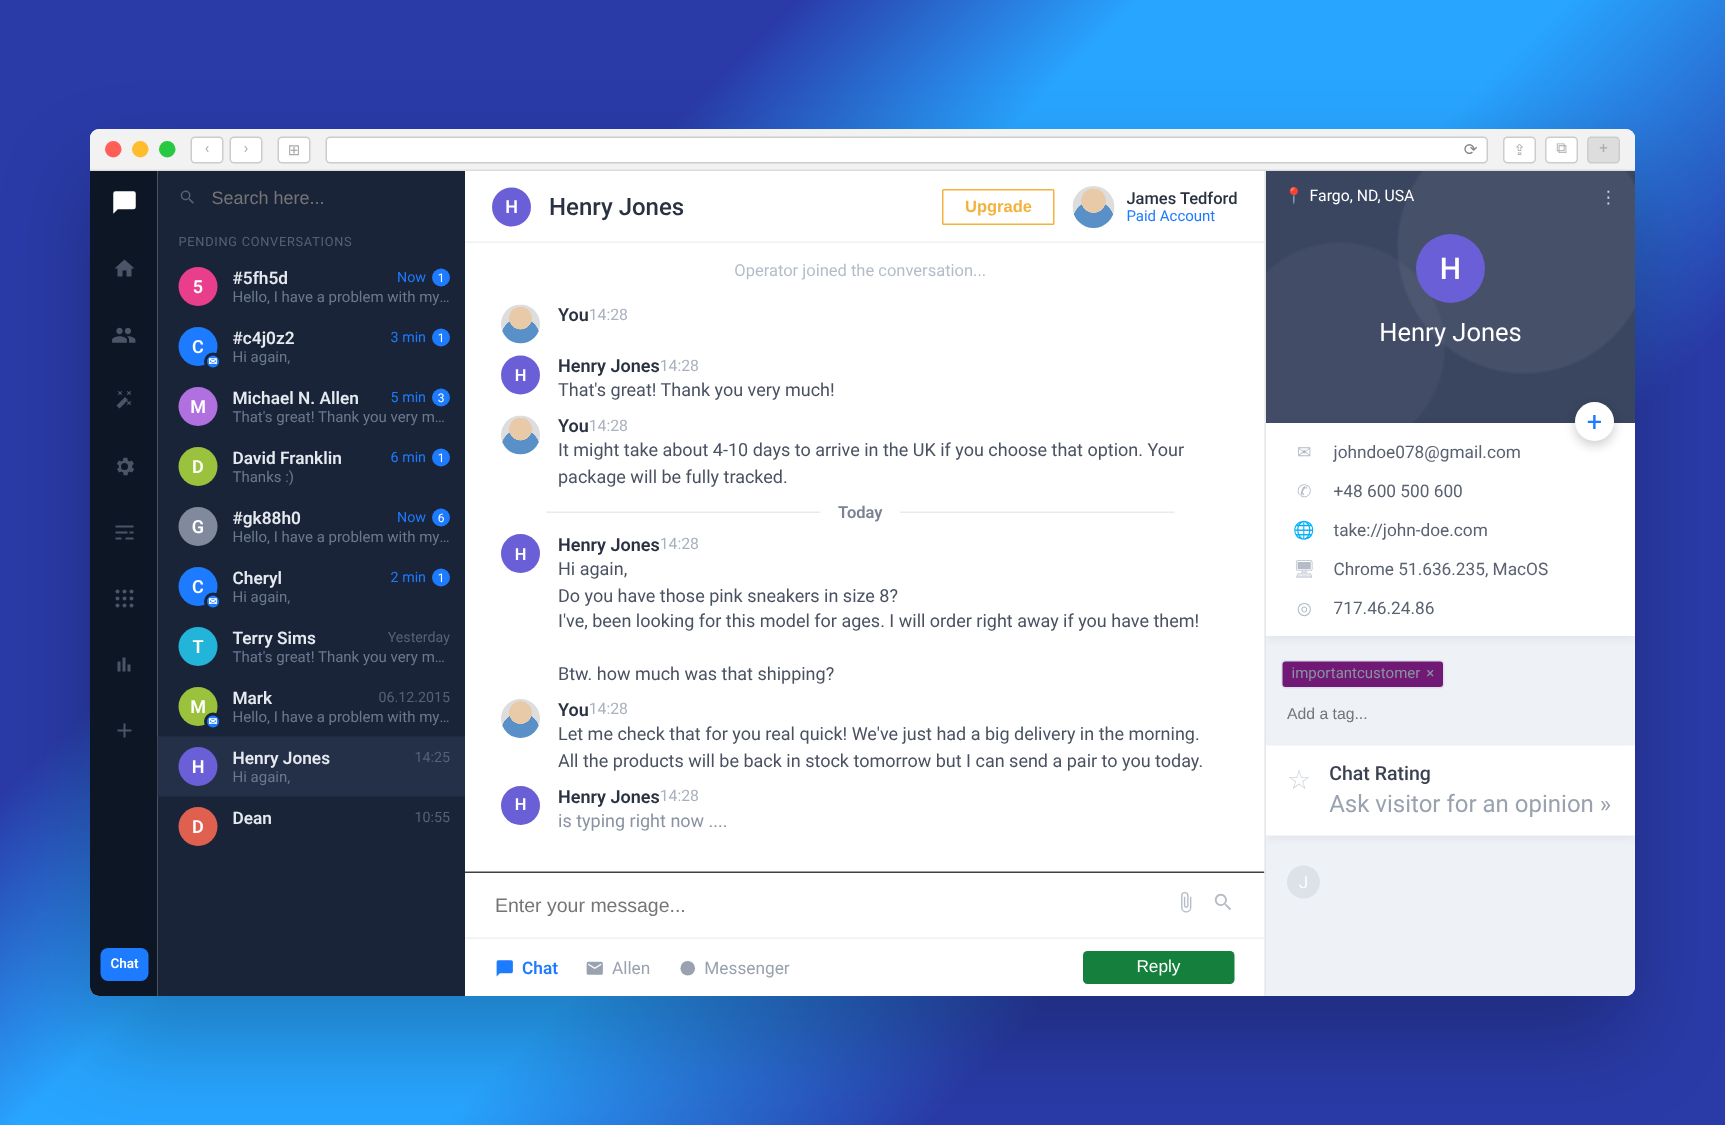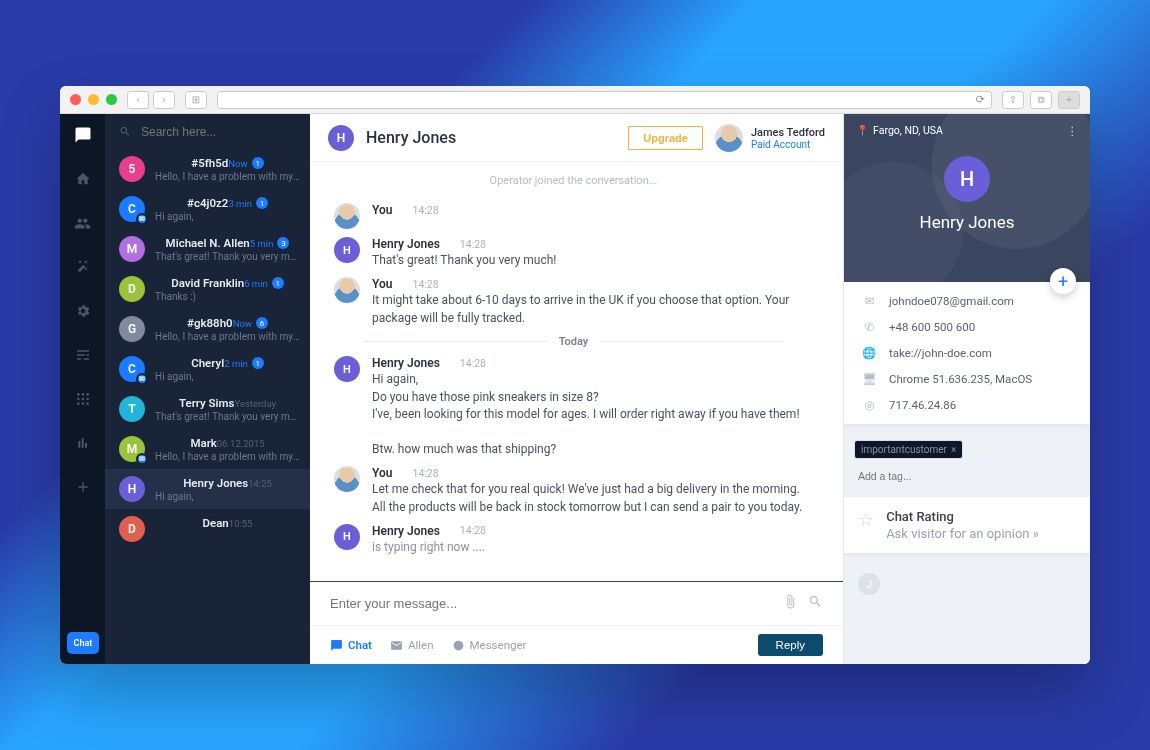--- a/index.html
+++ b/index.html
@@ -40,21 +40,21 @@
   .search input{background:none;border:none;outline:none;color:#9aa5b8;font-size:12px;flex:1;}
   .section-hdr{font-size:8.5px;letter-spacing:.5px;color:#556178;padding:8px 14px 4px;
     text-transform:uppercase;display:flex;align-items:center;justify-content:space-between;}
   .conv{display:flex;gap:10px;padding:7px 10px 7px 14px;cursor:pointer;}
   .conv.selected{background:#243048;}
   .avatar{width:26px;height:26px;border-radius:50%;display:flex;align-items:center;justify-content:center;
     color:#fff;font-size:12px;font-weight:600;flex-shrink:0;position:relative;}
   .avatar .sub{position:absolute;right:-3px;bottom:-3px;width:12px;height:12px;border-radius:50%;
     background:#1d7bff;border:2px solid #1a2438;font-size:7px;display:flex;align-items:center;justify-content:center;}
   .conv-body{flex:1;min-width:0;}
-  .conv-top{display:flex;justify-content:center;align-items:center;}
+  .conv-top{display:flex;justify-content:space-between;align-items:center;}
   .conv-name{color:#e5e9f0;font-size:11.5px;font-weight:600;}
   .conv-time{font-size:9.5px;color:#1d7bff;display:flex;align-items:center;gap:4px;}
   .conv-time.muted{color:#556178;}
   .conv-badge{width:12px;height:12px;border-radius:50%;background:#1d7bff;color:#fff;
     font-size:8px;display:flex;align-items:center;justify-content:center;}
   .conv-snippet{font-size:10px;color:#6a7890;white-space:nowrap;overflow:hidden;text-overflow:ellipsis;margin-top:1px;}
   .see-all{text-align:center;color:#1d7bff;font-size:10.5px;padding:8px 0;cursor:pointer;}
   
   .main{flex:1;display:flex;flex-direction:column;min-width:0;}
   .header{height:48px;border-bottom:1px solid #eef0f3;display:flex;align-items:center;
@@ -66,67 +66,67 @@
   .me{display:flex;align-items:center;gap:8px;font-size:11px;cursor:pointer;}
   .me-name{color:#2a3242;font-weight:500;}
   .me-sub{color:#1d7bff;font-size:10px;}
   .me-avatar{width:28px;height:28px;border-radius:50%;background:#ddd;
     background-image:radial-gradient(circle at 50% 35%, #e8c9a8 35%, transparent 36%),radial-gradient(circle at 50% 85%, #5a90c8 50%, transparent 51%);}
   .chat-area{flex:1;overflow:auto;padding:10px 30px 6px 24px;font-size:12px;color:#3a4252;}
   .sys{text-align:center;color:#b4bcc8;font-size:11px;padding:2px 0 8px;}
   .msg{display:flex;gap:12px;margin:8px 0;}
   .msg .avatar{width:26px;height:26px;font-size:11px;}
   .msg-body{flex:1;}
-  .msg-head{display:flex;gap:20px;align-items:center;}
+  .msg-head{display:flex;gap:0;align-items:flex-start;}
   .msg-author{font-weight:600;color:#2a3242;font-size:12px;}
   .msg-time{color:#a9b1bf;font-size:10.5px;}
   .msg-text{font-size:12px;line-height:1.45;color:#4a5262;margin-top:1px;}
   .msg-text a{color:#1d7bff;text-decoration:none;}
   .msg-text.italic{color:#8a92a2;}
   .divider{display:flex;align-items:center;gap:12px;margin:8px 30px;}
   .divider::before,.divider::after{content:"";flex:1;height:1px;background:#e7eaee;}
   .divider span{font-size:11px;color:#7a8292;font-weight:600;}
   .composer{border-top:1px solid #404040;}
   .comp-input{display:flex;align-items:center;padding:12px 20px;gap:10px;}
   .comp-input input{flex:1;border:none;outline:none;font-size:13px;color:#555;}
   .comp-icon{color:#b4bcc8;cursor:pointer;}
   .comp-tabs{display:flex;align-items:center;padding:8px 20px;border-top:1px solid #eef0f3;
     font-size:11.5px;color:#9aa2b0;gap:18px;}
   .comp-tab{display:flex;align-items:center;gap:5px;cursor:pointer;}
   .comp-tab.active{color:#1d7bff;font-weight:600;}
-  .reply-btn{margin-left:auto;background:#0c4a6e;color:#fff;border:none;font-size:11.5px;
-    font-weight:500;padding:5px 18px;border-radius:3px;cursor:pointer;}
+  .reply-btn{margin-left:auto;background:#15803d;color:#fff;border:none;font-size:11.5px;
+    font-weight:500;padding:5px 36px;border-radius:3px;cursor:pointer;}
   
   .rp{width:247px;background:#eef1f5;border-left:1px solid #e3e7ec;display:flex;flex-direction:column;
     overflow:auto;font-size:11.5px;}
   .rp-map{height:168px;background:#3a4560;position:relative;color:#fff;
     background-image:
       radial-gradient(circle at 70% 30%, rgba(255,255,255,.06) 40%, transparent 41%),
       radial-gradient(circle at 20% 70%, rgba(255,255,255,.04) 30%, transparent 31%);}
   .rp-loc{position:absolute;top:10px;left:12px;font-size:10.5px;display:flex;align-items:center;gap:4px;}
   .rp-kebab{position:absolute;top:10px;right:12px;cursor:pointer;color:#cfd6e4;}
   .rp-avatar{width:46px;height:46px;border-radius:50%;background:#6a5fd6;color:#fff;
     font-size:20px;font-weight:500;display:flex;align-items:center;justify-content:center;
     position:absolute;left:50%;top:42px;transform:translateX(-50%);}
   .rp-name{position:absolute;width:100%;text-align:center;top:98px;font-size:17px;font-weight:400;}
   .rp-add{position:absolute;right:14px;bottom:-12px;width:26px;height:26px;border-radius:50%;
     background:#fff;box-shadow:0 3px 8px rgba(0,0,0,.2);color:#1d7bff;font-size:18px;
     display:flex;align-items:center;justify-content:center;cursor:pointer;}
   .rp-card{background:#fff;margin:0;box-shadow:0 2px 6px rgba(0,0,0,.06);padding:6px 0;}
   .rp-row{display:flex;align-items:center;gap:12px;padding:6px 18px;color:#5a6272;}
   .rp-icon{color:#b4bcc8;width:15px;text-align:center;}
   .rp-tags{padding:16px 10px 12px;display:flex;gap:8px;flex-wrap:wrap;}
-  .tag{background:#0f172a;border:1px solid #dde2e8;border-radius:3px;padding:3px 6px;font-size:10px;
+  .tag{background:#701a75;border:1px solid #dde2e8;border-radius:3px;padding:3px 6px;font-size:10px;
     color:#8a92a2;display:flex;align-items:flex-end;gap:4px;}
   .tag-input{border:none;background:none;outline:none;font-size:10.5px;color:#8a92a2;padding:3px 4px;}
   .rp-rating{background:#fff;box-shadow:0 2px 6px rgba(0,0,0,.06);padding:12px 14px;
     display:flex;gap:12px;align-items:flex-start;}
   .rp-rating-star{color:#cfd6e2;font-size:18px;}
   .rp-rating-title{color:#3a4252;font-size:13px;font-weight:500;}
-  .rp-rating-sub{color:#9aa2b0;font-size:13px;margin-top:2px;text-align:center;}
+  .rp-rating-sub{color:#9aa2b0;font-size:16px;margin-top:2px;text-align:center;}
   .rp-bottom{padding:20px 14px;}
   .rp-ghost{width:22px;height:22px;border-radius:50%;background:#dde2e8;color:#fff;
     font-size:11px;display:flex;align-items:center;justify-content:center;}
 </style>
 </head>
 <body>
 
 <div class="stage">
 <div class="window">
 
@@ -210,20 +210,21 @@
       <div class="rail-chat-badge">Chat</div>
     </div>
 
     <div class="convlist">
       <div class="search">
         <svg width="15" height="15" viewBox="0 0 24 24" fill="#556178">
               <path d="M15.5 14h-.8l-.3-.3a6.5 6.5 0 10-.7.7l.3.3v.8l5 5 1.5-1.5-5-5zm-6 0a4.5 4.5 0 110-9 4.5 4.5 0 010 9z"></path>
             </svg>
         <input placeholder="Search here..." style="">
       </div>
+      <div class="section-hdr">PENDING CONVERSATIONS</div>
       <div id="pending-list">
             <div class="conv">
     <div class="avatar" style="background:#e83e8c">5</div>
     <div class="conv-body">
       <div class="conv-top">
         <span class="conv-name">#5fh5d</span>
         <span class="conv-time ">Now <span class="conv-badge">1</span></span>
       </div>
       <div class="conv-snippet">Hello, I have a problem with my wid...</div>
     </div>
@@ -359,21 +360,21 @@
       <div class="msg-text ">That's great! Thank you very much!</div>
     </div>
               </div>
               <div class="msg">
                 <div class="avatar" style="width:26px;height:26px;background:#ddd;background-image:radial-gradient(circle at 50% 35%, #e8c9a8 35%, transparent 36%),radial-gradient(circle at 50% 85%, #5a90c8 50%, transparent 51%);"></div>
     <div class="msg-body">
       <div class="msg-head">
         <span class="msg-author">You</span>
         <span class="msg-time">14:28</span>
       </div>
-      <div class="msg-text ">It might take about 6-10 days to arrive in the UK if you choose that option. Your package will be fully tracked.</div>
+      <div class="msg-text ">It might take about 4-10 days to arrive in the UK if you choose that option. Your package will be fully tracked.</div>
     </div>
               </div>
             </div>
         <div class="divider">
               <span>Today</span>
             </div>
         <div id="msgs-post">
               <div class="msg">
                 <div class="avatar" style="background:#6a5fd6">H</div>
     <div class="msg-body">

